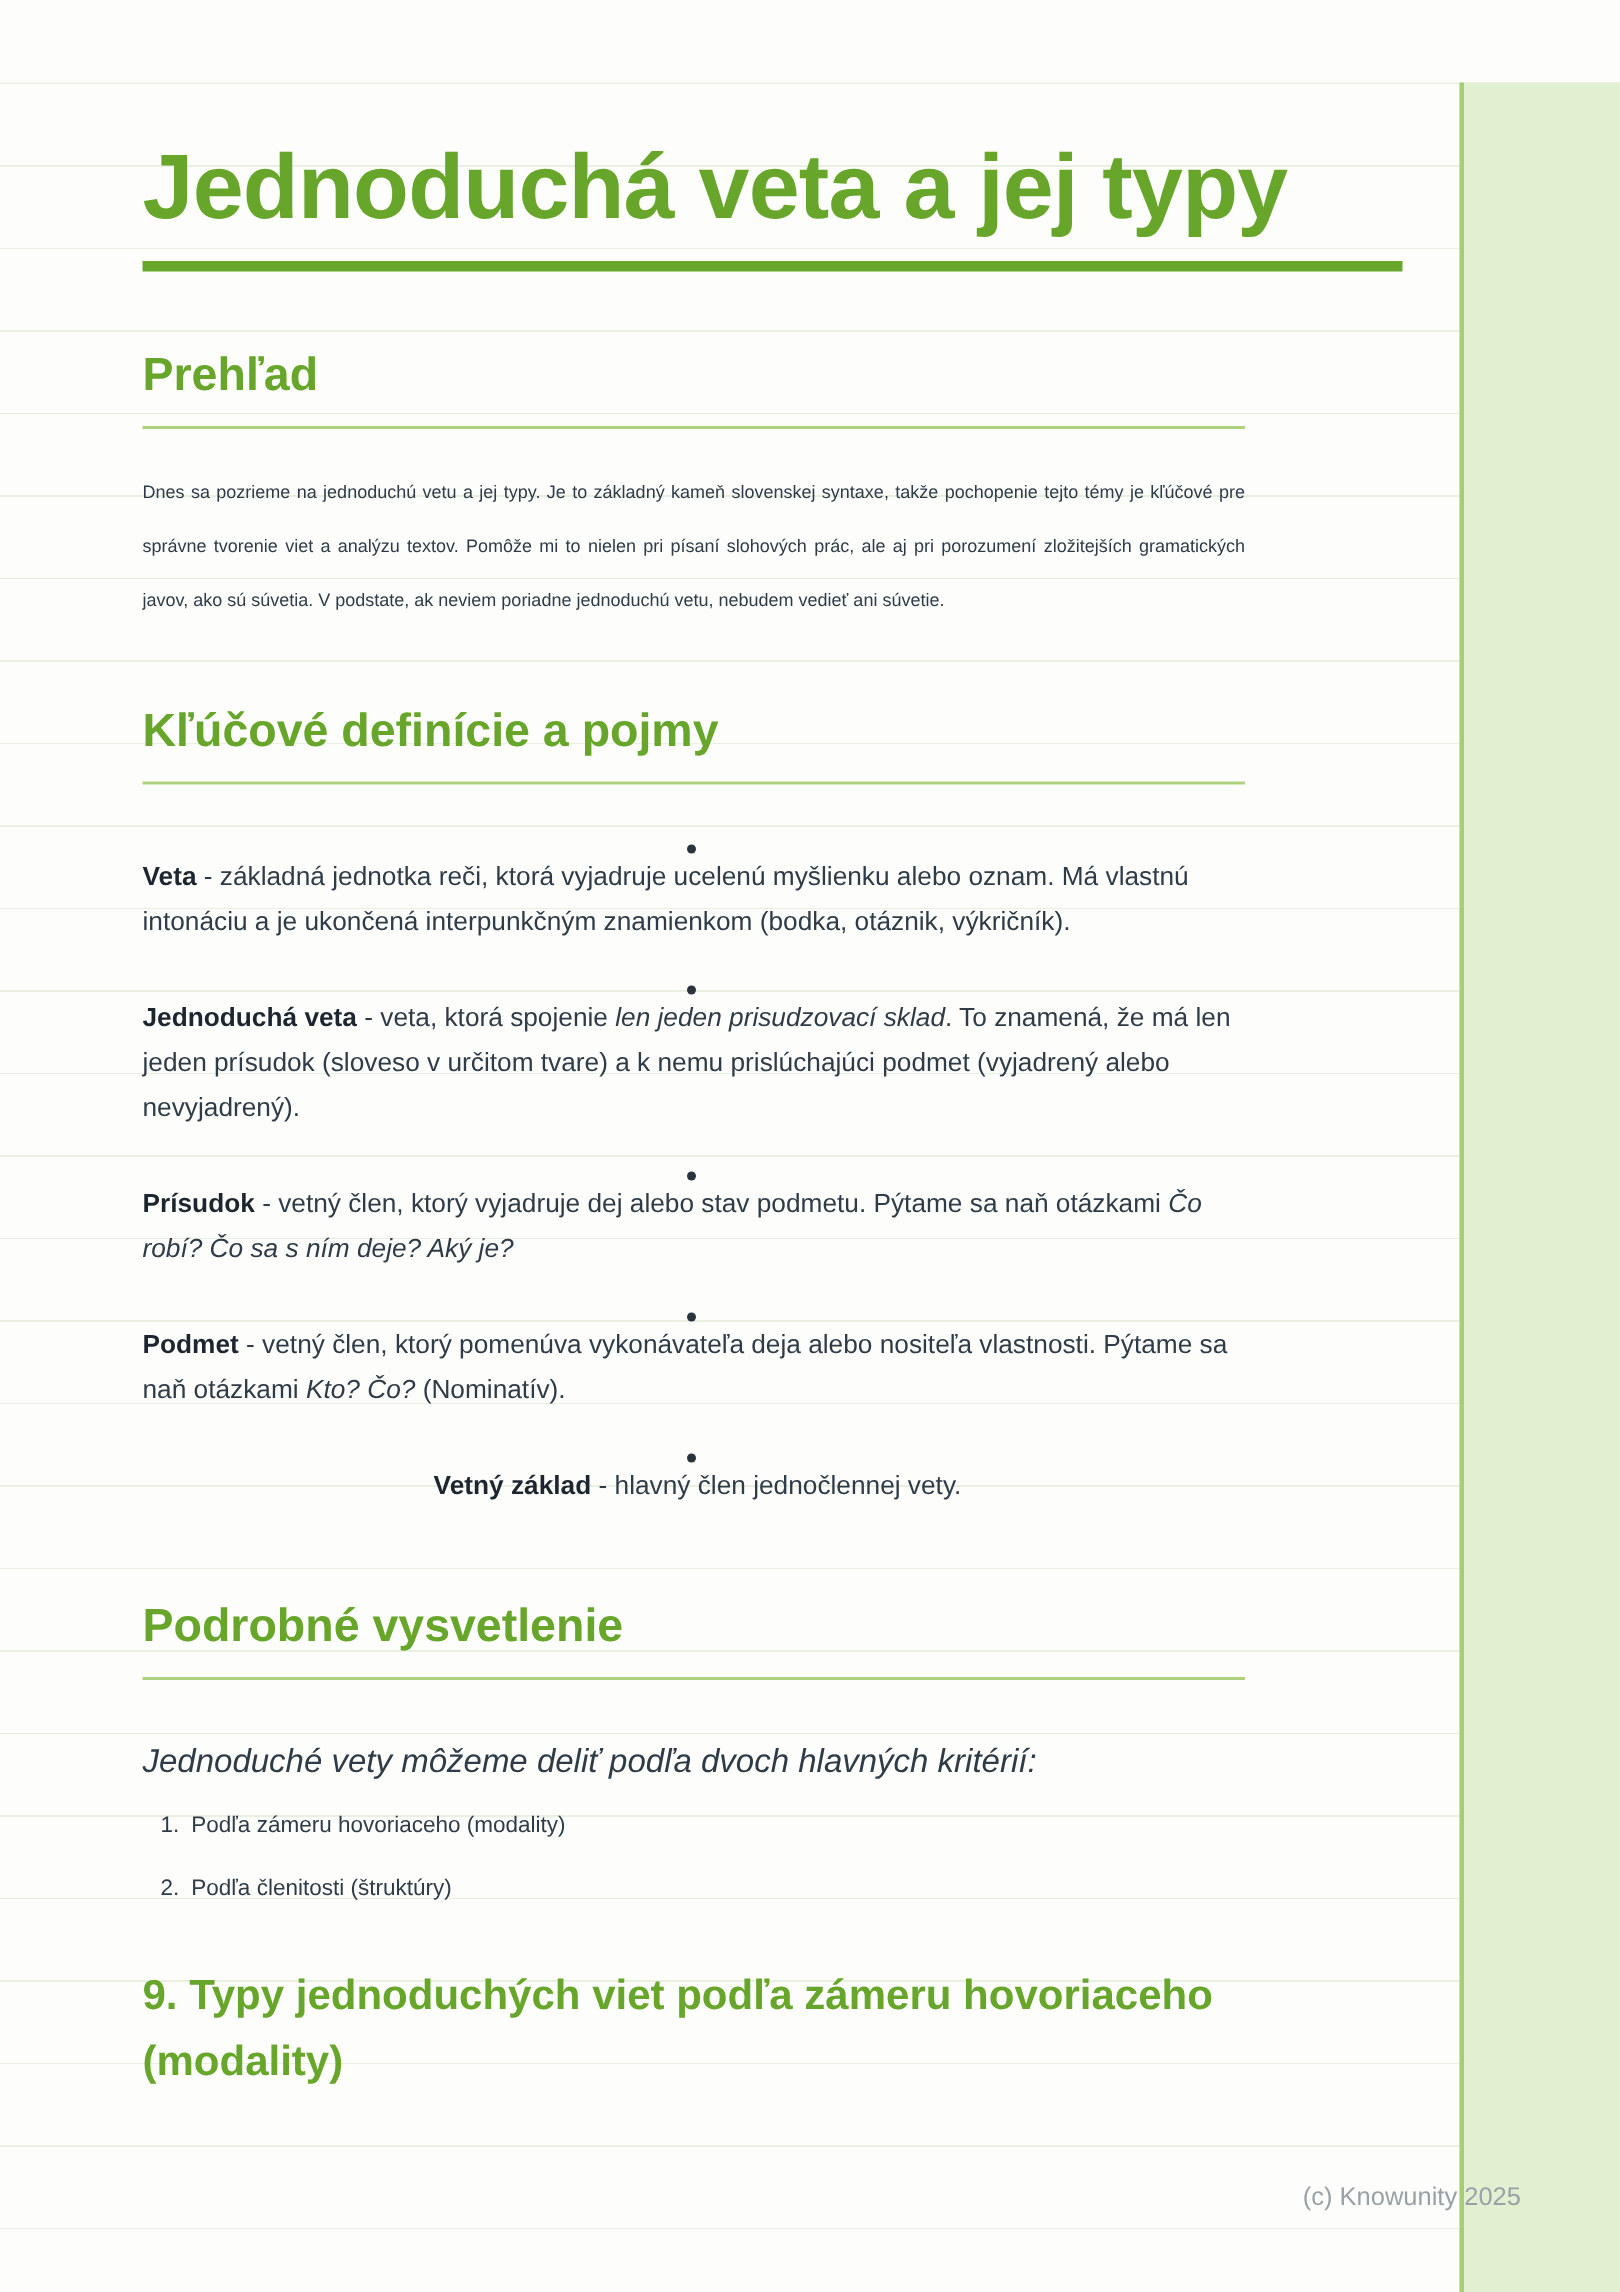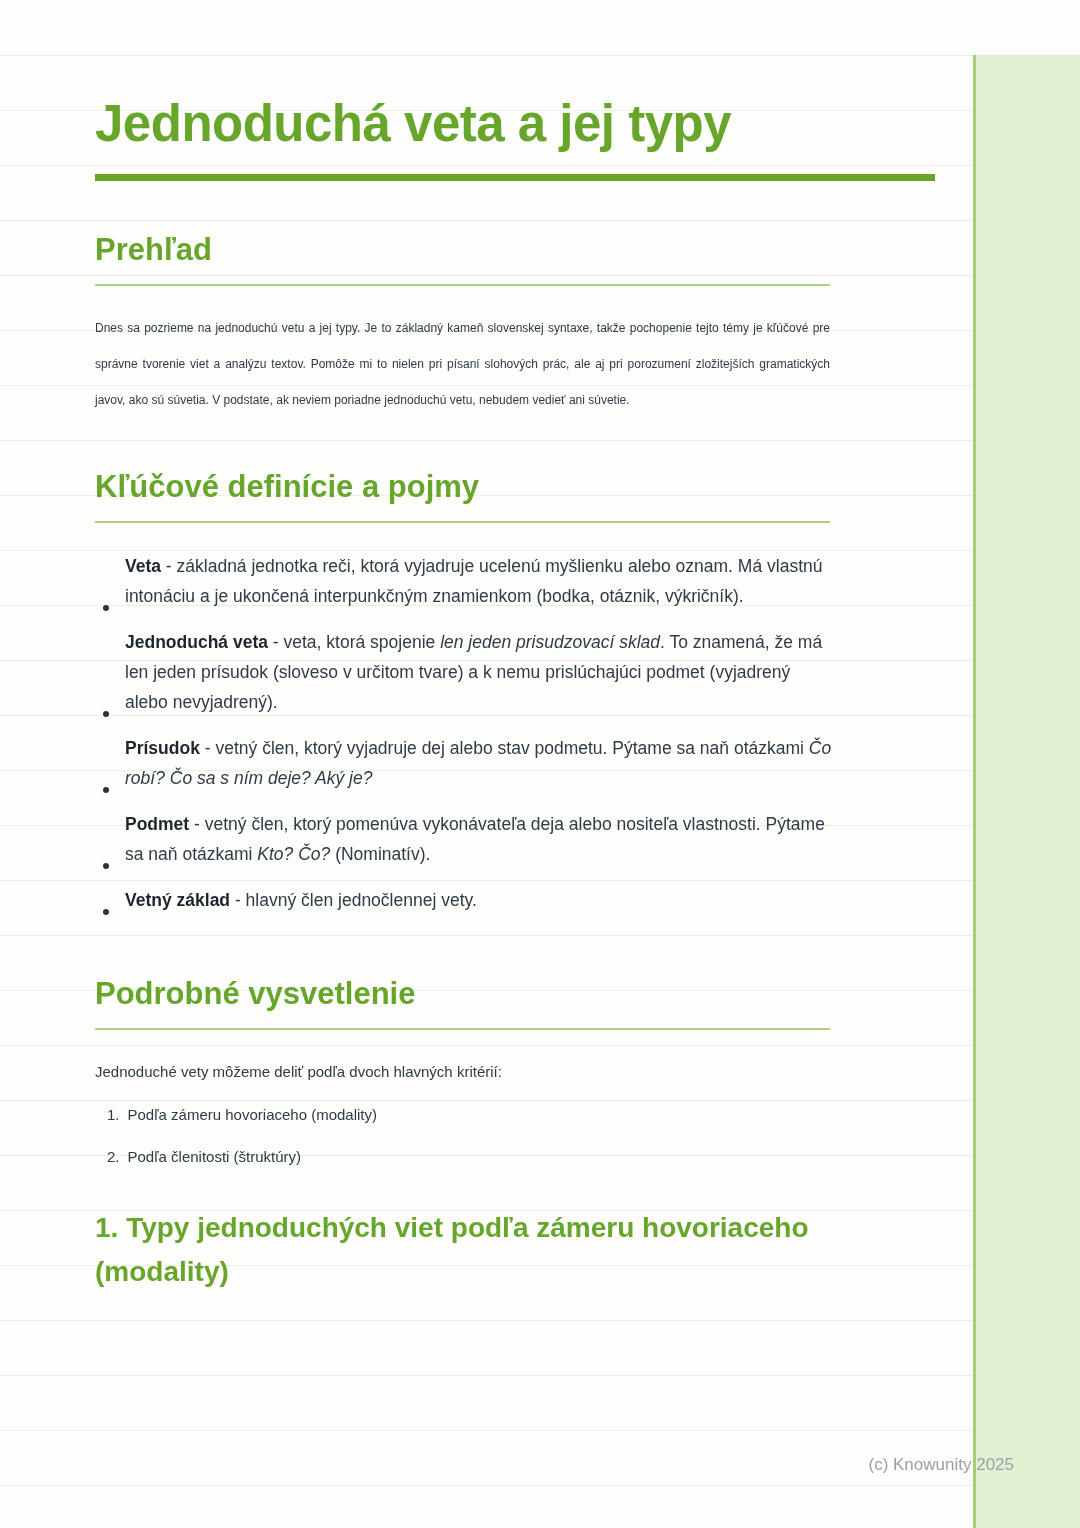--- a/index.html
+++ b/index.html
@@ -44,21 +44,21 @@
     z-index:1;
   }
   .content{
     position:absolute;
     left:95px; top:96px;
     width:840px;
     z-index:2;
   }
   h1{
     margin:0;
-    font-size:51px;
+    font-size:61px;
     line-height:56px;
     font-weight:bold;
     letter-spacing:-0.5px;
     color:var(--green);
   }
   .title-rule{
     margin-top:22px;
     width:840px;
     height:7px;
     background:var(--green);
@@ -80,36 +80,38 @@
   }
   .body-just{
     margin:24px 2px 0 0;
     width:735px;
     font-size:12px;
     line-height:36px;
     color:var(--text);
     text-align:justify;
   }
   .body-plain{
-    margin:28px 0 0 0;
+    margin:40px 0 0 0;
     width:735px;
-    font-size:15px;
+    font-size:22px;
     line-height:28px;
     color:var(--text);
+    font-style:italic;
   }
   .def-list{
     list-style:none;
     margin:28px 0 0 0;
     padding:0;
     width:740px;
   }
   .def-list li{
     display:flex;
-    align-items:flex-end;
+    align-items:center;
     margin-bottom:16px;
+    flex-direction:column;
   }
   .dot{
     flex:none;
     width:6px; height:6px;
     border-radius:50%;
     background:#2b333c;
     margin:12px 16px 0 8px;
   }
   .def-text{
     font-size:17.5px;
@@ -198,17 +200,17 @@
 
     <ol class="num-list">
       <li>
         <span class="num">1.</span><span>Podľa zámeru hovoriaceho (modality)</span>
       </li>
       <li>
         <span class="num">2.</span><span>Podľa členitosti (štruktúry)</span>
       </li>
     </ol>
 
-    <h3>1. Typy jednoduchých viet podľa zámeru hovoriaceho (modality)</h3>
+    <h3>9. Typy jednoduchých viet podľa zámeru hovoriaceho (modality)</h3>
   </div>
 
   <div class="watermark">(c) Knowunity 2025</div>
 </div>
 
 </body></html>

